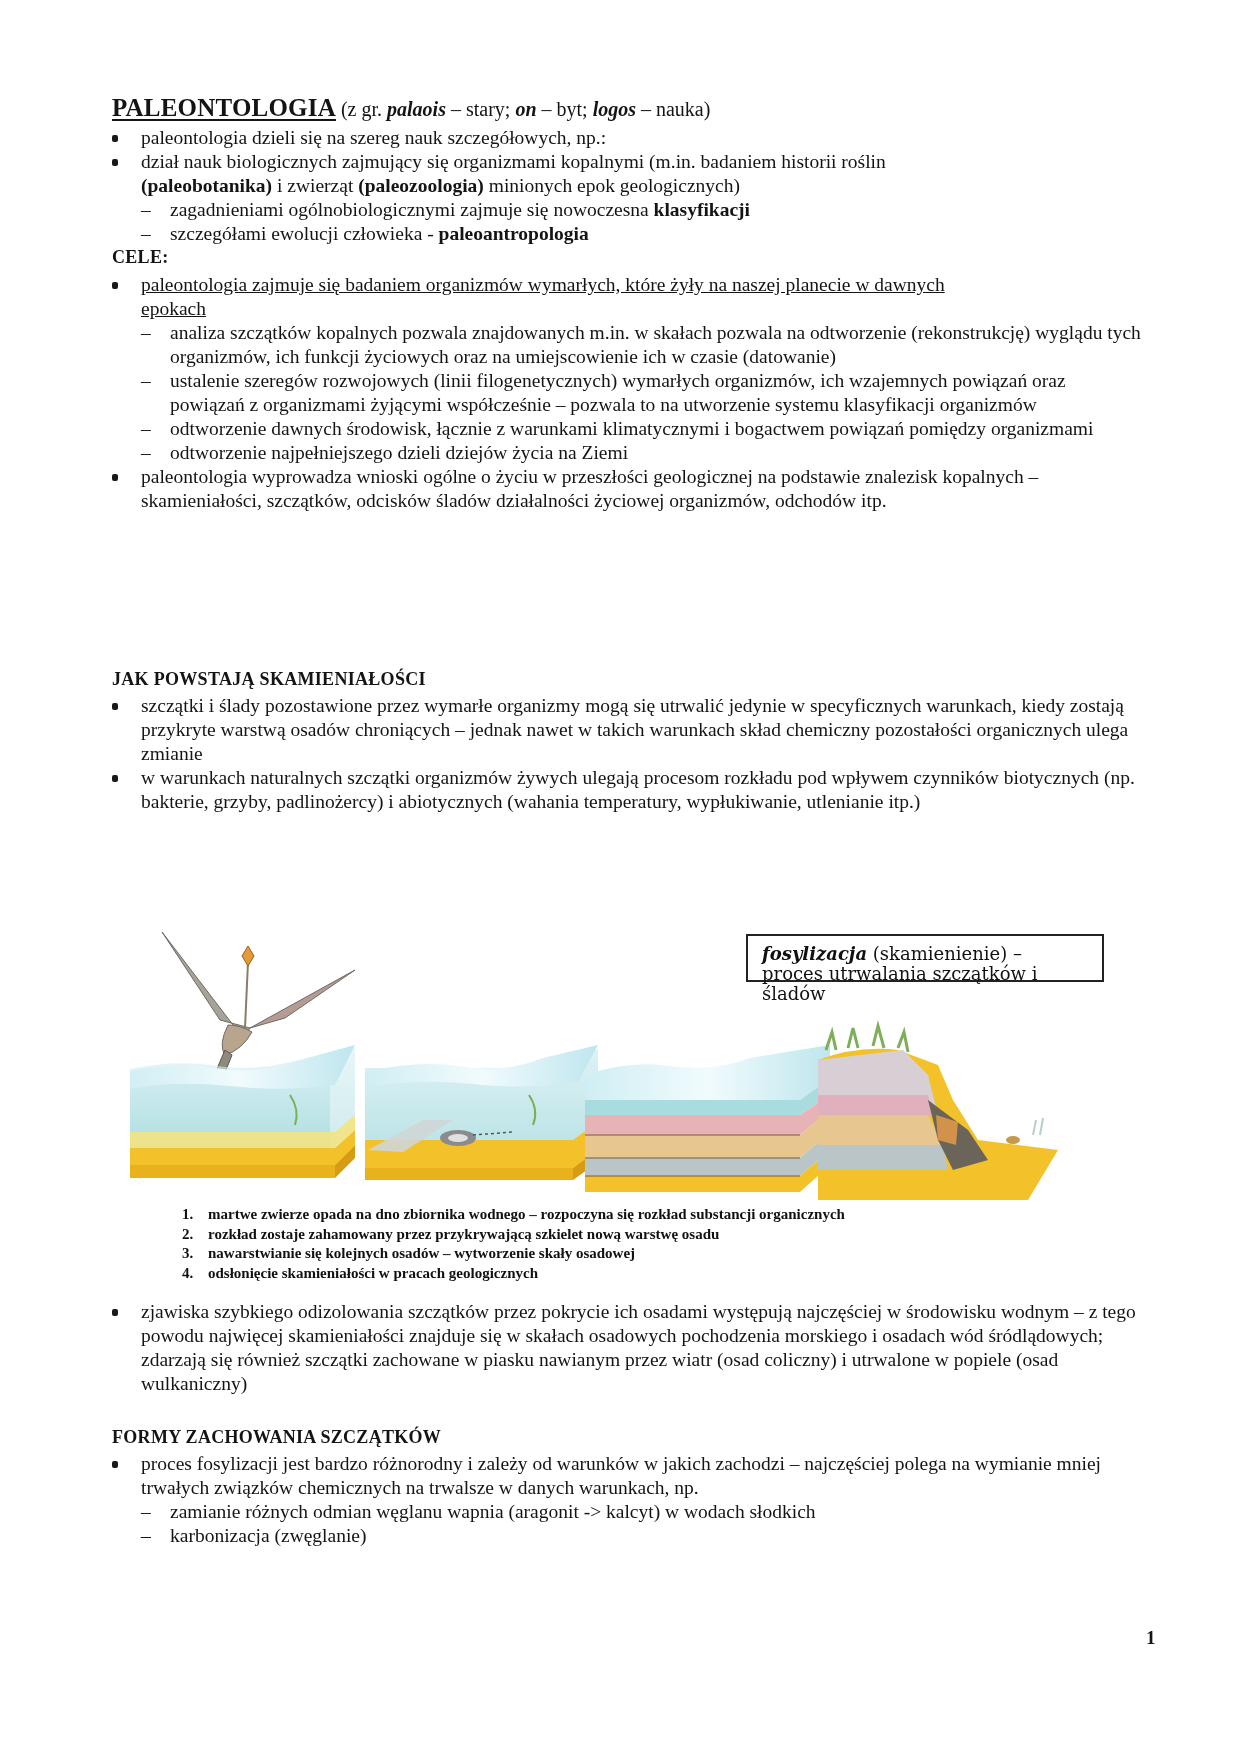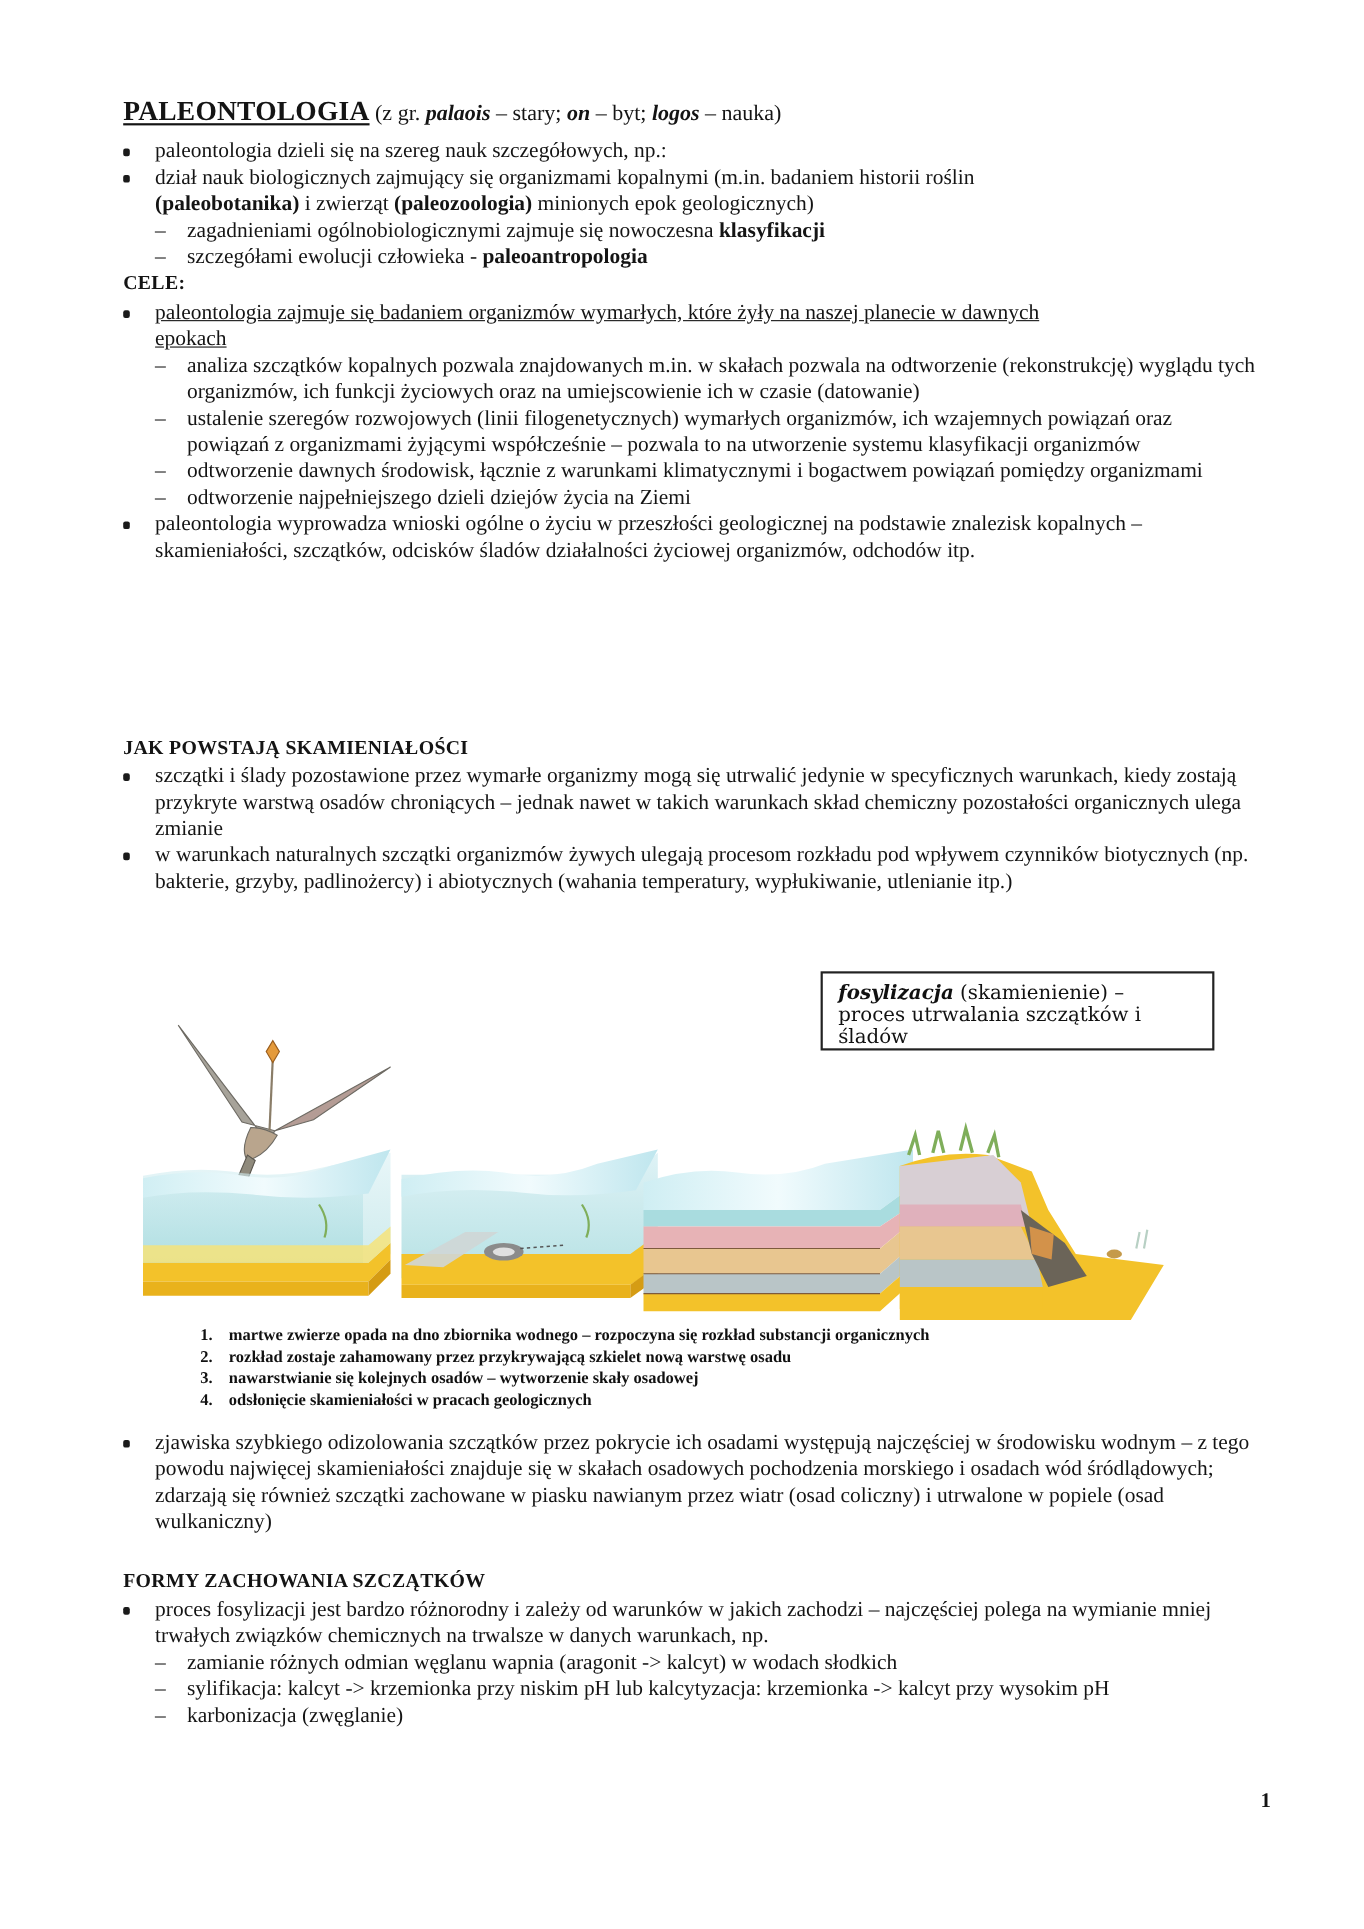--- a/index.html
+++ b/index.html
@@ -1,29 +1,29 @@
 <!DOCTYPE html>
 <html><head>
   <meta charset="utf-8">
   <style>
     html, body { margin: 0; padding: 0; background: #ffffff; }
     body { width: 1240px; height: 1754px; position: relative; overflow: hidden; color: #111; font-family: "DejaVu Serif", "Liberation Serif", serif; }
     .page { position: absolute; left: 0; top: 0; width: 1240px; height: 1754px; }
     .txt { font-family: "Liberation Serif", "DejaVu Serif", serif; font-size: 19.5px; line-height: 24px; color: #141414; }
-    .title-line { position: absolute; left: 112px; top: 90px; font-size: 20px; line-height: 24px; }
+    .title-line { position: absolute; left: 112px; top: 90px; font-size: 20px; line-height: 36px; }
     .title-main { font-weight: bold; font-size: 25px; text-decoration: underline; text-decoration-thickness: 2px; text-underline-offset: 3px; letter-spacing: 0.2px; }
     .it { font-style: italic; }
     .b { font-weight: bold; }
     .heading { position: absolute; left: 112px; font-weight: bold; font-size: 18px; line-height: 26px; letter-spacing: 0.3px; }
     .block { position: absolute; left: 112px; width: 1040px; }
     .item { position: relative; padding-left: 29px; }
     .item.l1::before { content: ""; position: absolute; left: 0; top: 9px; width: 6px; height: 7px; background: #1a1a1a; border-radius: 2px; }
     .item.l2 { padding-left: 58px; }
     .item.l2 .dash { position: absolute; left: 29px; top: 0; }
-    .fos-box { position: absolute; left: 746px; top: 883px; width: 358px; height: 72px; border: 2px solid #222; box-sizing: border-box; padding: 8px 14px; font-size: 18px; line-height: 20px; }
+    .fos-box { position: absolute; left: 746px; top: 934px; width: 358px; height: 48px; border: 2px solid #222; box-sizing: border-box; padding: 8px 14px; font-size: 18px; line-height: 20px; }
     .fig { position: absolute; left: 130px; top: 900px; width: 1040px; height: 300px; }
     .caption { position: absolute; left: 182px; top: 1205px; font-size: 15px; line-height: 19.5px; font-family: "Liberation Serif", serif; font-weight: bold; }
     .caption .num { display: inline-block; width: 26px; }
     .pagenum { position: absolute; left: 1146px; top: 1626px; font-weight: bold; font-size: 19px; }
   </style>
 </head>
 <body>
 
 <div class="page">
 
@@ -179,21 +179,20 @@
   <div class="block txt" style="top:1452px; width:1040px;">
     <div class="item l1">
       <span>proces fosylizacji jest bardzo różnorodny i zależy od warunków w jakich zachodzi – najczęściej polega na wymianie mniej trwałych związków chemicznych na trwalsze w danych warunkach, np.</span>
     </div>
     <div class="item l2">
       <span class="dash">–</span>
       <span>zamianie różnych odmian węglanu wapnia (aragonit -&gt; kalcyt) w wodach słodkich</span>
     </div>
     <div class="item l2" style="width:1000px;">
       <span class="dash">–</span>
-      <span>sylifikacja: kalcyt -&gt; krzemionka przy niskim pH lub kalcytyzacja: krzemionka -&gt; kalcyt przy wysokim pH</span>
     </div>
     <div class="item l2">
       <span class="dash">–</span>
       <span>karbonizacja (zwęglanie)</span>
     </div>
   </div>
 
   <div class="pagenum txt">1</div>
 </div>
 

